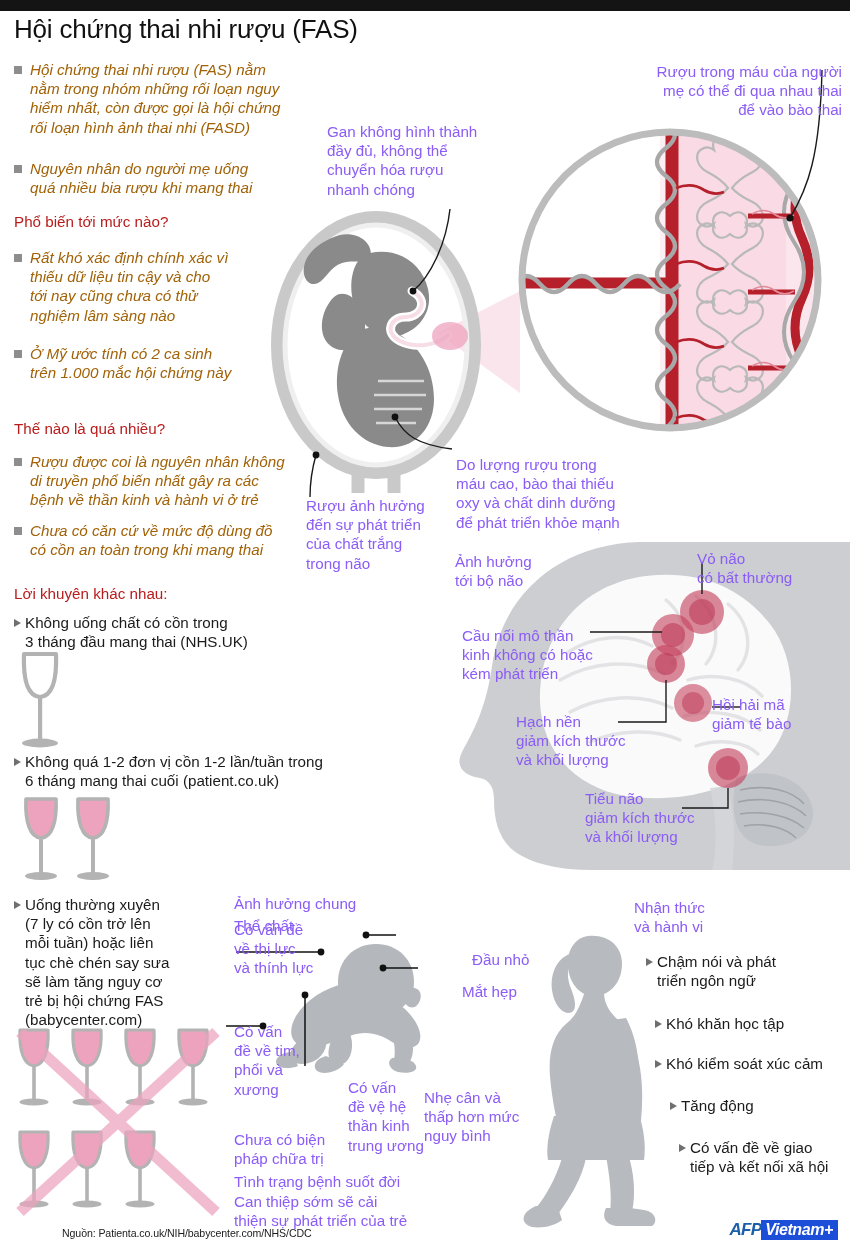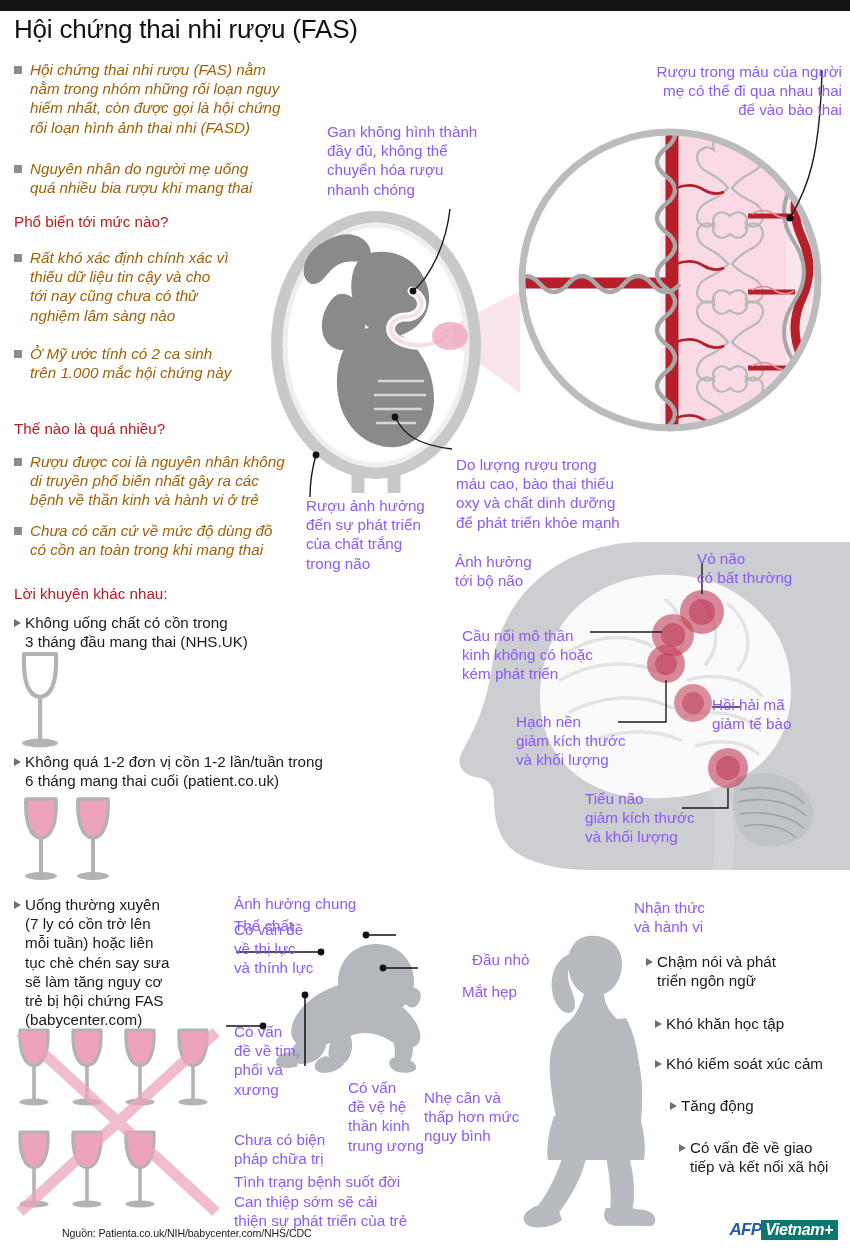--- a/index.html
+++ b/index.html
@@ -41,21 +41,21 @@
   }
 
   
   .src { position:absolute; left:14px; top:1227px; font-size:10.6px; color:#1b1b1b; letter-spacing:-0.1px;margin-left:48px; }
   .logo { position:absolute; right:12px; top:1220px; height:20px; display:flex; align-items:stretch; }
   .logo .afp {
     color:#1b5fa8; font-weight:bold; font-style:italic; font-size:17px; line-height:20px;
     letter-spacing:-0.8px; 
   }
   .logo .vn {
-    background:#0f766e; color:#fff; font-weight:bold; font-style:italic; font-size:16px;
+    background:#1d4ed8; color:#fff; font-weight:bold; font-style:italic; font-size:16px;
     line-height:20px; padding:0 5px 0 4px; letter-spacing:-0.4px;
   }
 
   
   .art { position:absolute; }
   svg { display:block; overflow:visible; }
 </style>
 </head>
 <body>
 

